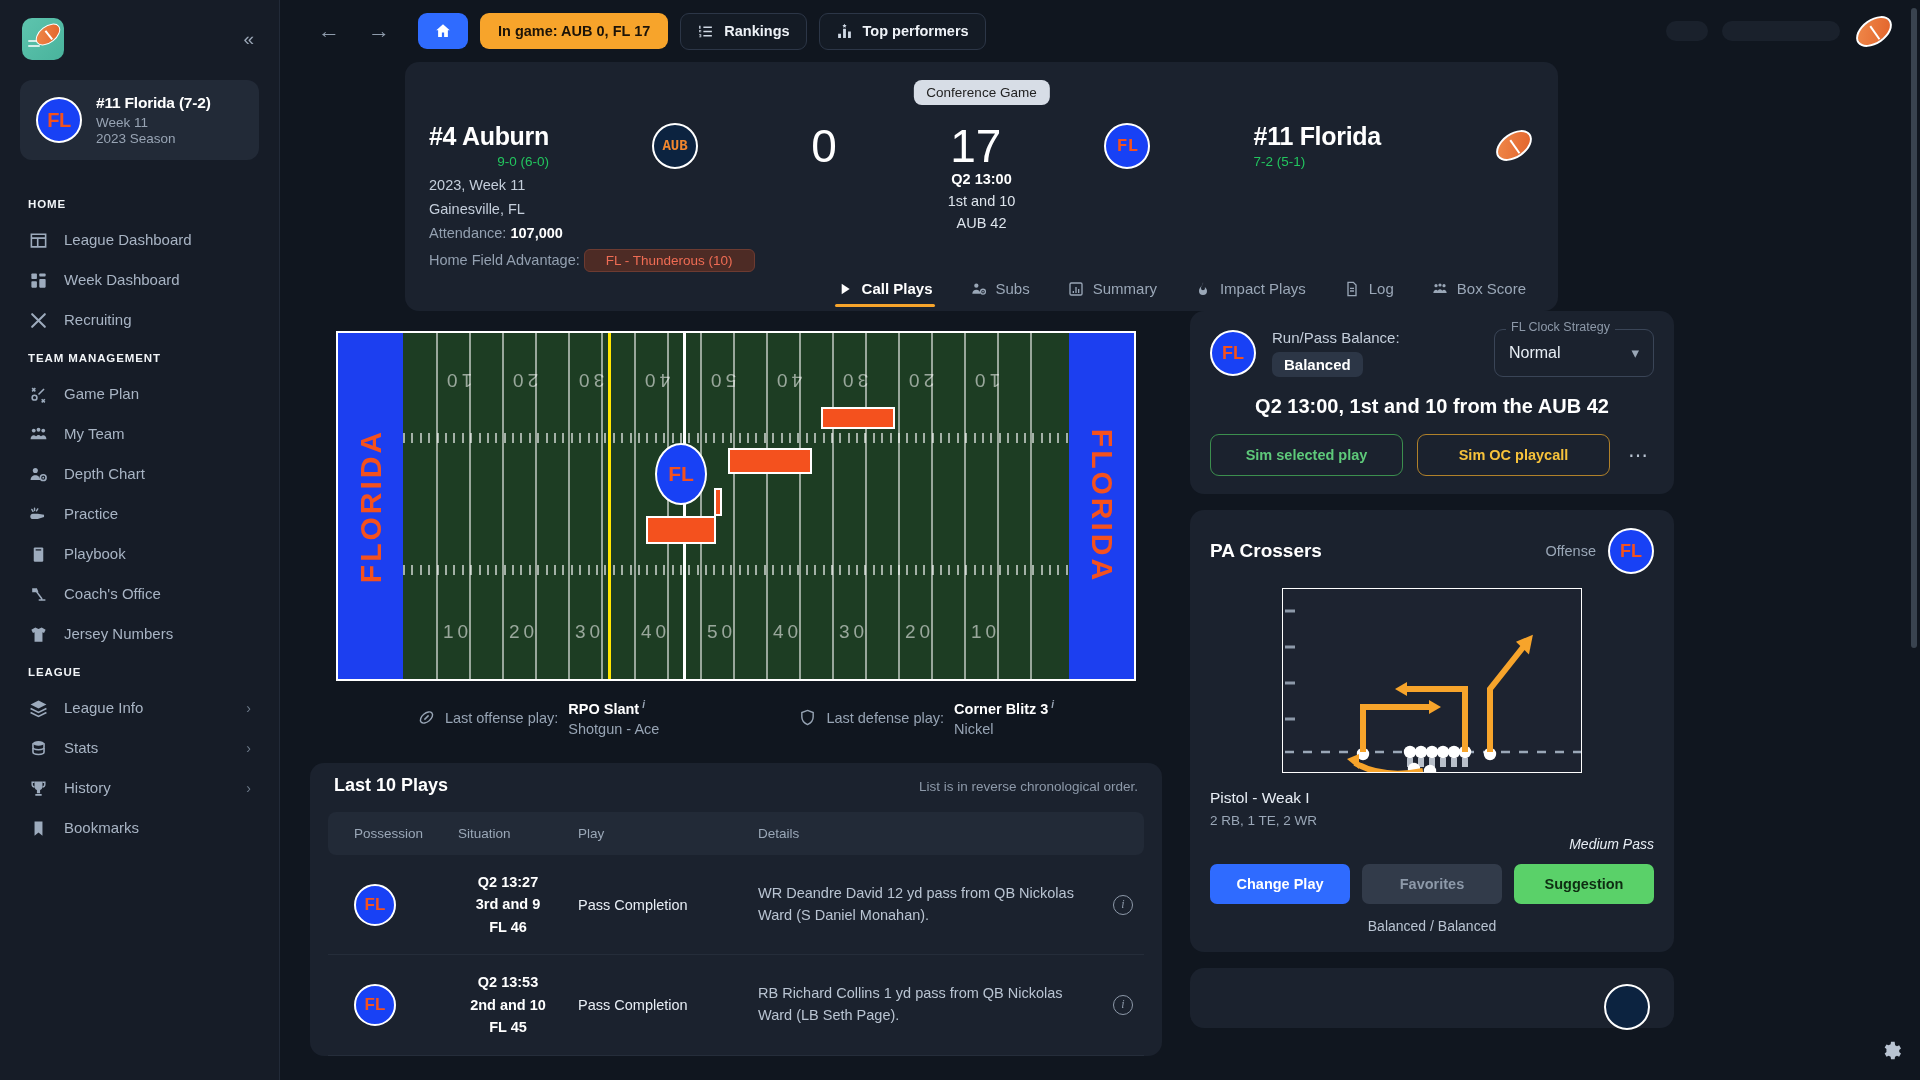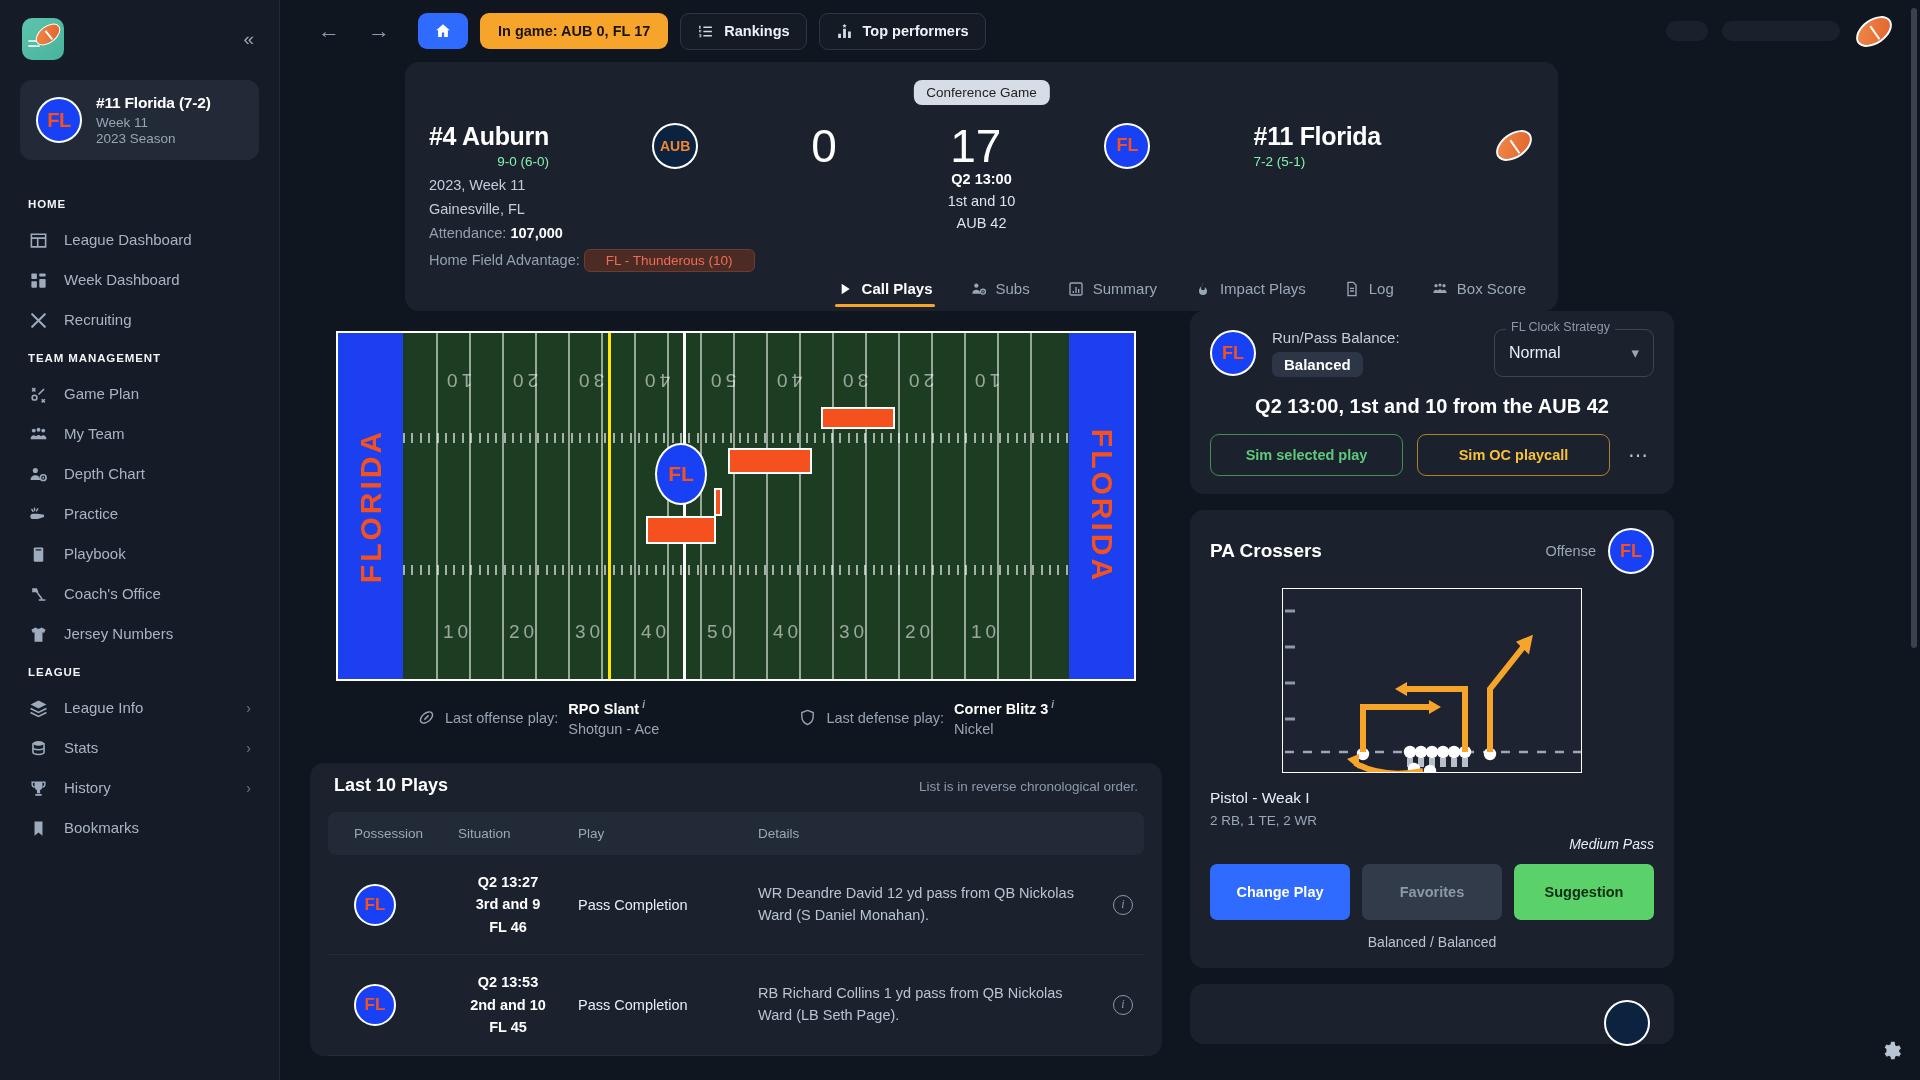--- a/index.html
+++ b/index.html
@@ -132,25 +132,25 @@
   .conf-chip {
     position: absolute; left: 50%; transform: translateX(-50%); top: 18px;
     background: #d7dde6; color: #222; font-size: 13.5px; border-radius: 8px;
     padding: 5px 13px; font-weight: 400;
   }
   .score-row { display: flex; align-items: center; justify-content: space-between; gap: 34px; margin-top: 44px; }
   .sc-team { display: flex; flex-direction: column; }
   .sc-team.left { align-items: flex-end; }
   .sc-team.right { align-items: flex-start; }
   .sc-name { font-size: 25px; font-weight: 700; color: #fff; letter-spacing: -.3px; white-space: nowrap; }
-  .sc-rec { font-size: 13.5px; color: #86efac; margin-top: 3px; }
+  .sc-rec { font-size: 13.5px; color: #22c55e; margin-top: 3px; }
   .sc-logo {
     width: 46px; height: 46px; border-radius: 50%; border: 2.5px solid #fff;
     display:flex; align-items:center; justify-content:center;
-    font-weight: 700; font-size: 16px; flex: 0 0 46px;
+    font-weight: 700; font-size: 16px; flex: 0 0 46px; font-family: Liberation Mono, monospace;
   }
   .sc-logo.aub { background: #0c2340; color: #f1862e; font-size: 14px; }
   .sc-logo.fl { background: #1841f5; color: #f4511e; font-size: 18px; }
   .sc-num { font-size: 46px; font-weight: 400; color: #fff; line-height: 1; min-width: 46px; text-align:center; }
   .sc-ball {
     width: 40px; height: 25px; border-radius: 50%/50%;
     background: linear-gradient(135deg,#f08a4b,#e2622a);
     border: 2px solid #fff; transform: rotate(-35deg); position: relative; margin-left: 10px;
   }
   .sc-ball::after { content:""; position:absolute; left:50%; top:4px; width:2px; height:16px; background:#fff; transform:translateX(-50%); }
@@ -291,21 +291,21 @@
   .play-side { display:flex; align-items:center; gap: 12px; color: #9aa7b7; font-size: 14.5px; }
 
   .diagram {
     margin: 14px auto 0 auto; width: 300px; height: 185px; background: #1d2330;
     border: 1px solid #fff; position: relative; overflow: hidden;
   }
   .play-sub1 { font-size: 15.5px; color: #e8eef5; margin-top: 16px; }
   .play-sub2 { font-size: 13.5px; color: #9aa7b7; margin-top: 6px; }
   .play-type { text-align: right; font-size: 14px; font-style: italic; color: #e8eef5; margin-top: 8px; }
   .play-btns { display:flex; gap: 12px; margin-top: 12px; }
-  .pbtn { flex:1; height: 56px; border-radius: 7px; display:flex; align-items:center; justify-content:center;
+  .pbtn { flex:1; height: 40px; border-radius: 7px; display:flex; align-items:center; justify-content:center;
           font-size: 14.5px; font-weight: 700; cursor:pointer; }
   .pbtn.blue { background: #2f6bff; color:#fff; }
   .pbtn.grey { background: #323b4a; color:#8d99a9; }
   .pbtn.green { background: #5ad169; color:#0e2d12; }
   .play-foot { text-align:center; font-size:14px; color:#b9c4d2; margin-top: 14px; }
 
   .partial-card { background:#1b222e; border-radius: 14px; height: 60px; position: relative; }
   .partial-logo {
     position:absolute; right: 24px; top: 16px;
     width: 46px; height: 46px; border-radius:50%; background:#0c2340; border:2.5px solid #fff;

